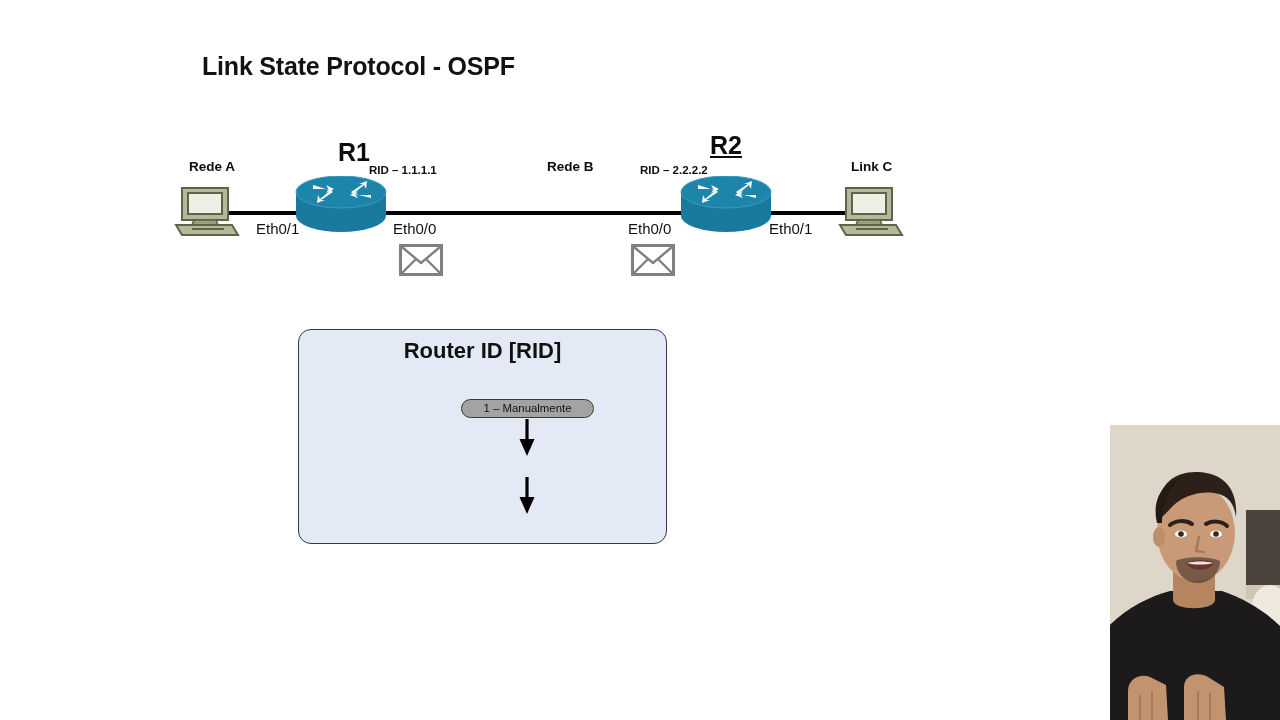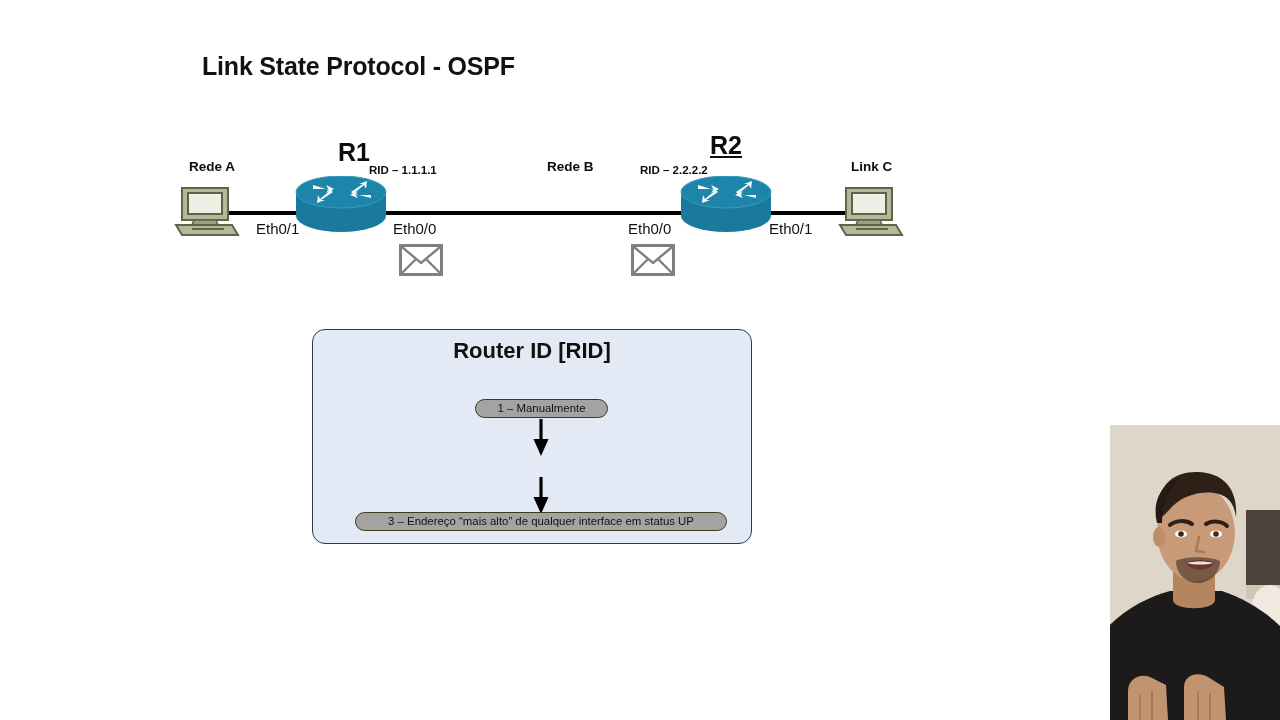--- a/index.html
+++ b/index.html
@@ -72,23 +72,23 @@
   
   .pc-icon { position: absolute; }
   
   .router-icon { position: absolute; }
   
   .envelope-icon { position: absolute; }
 
   
   #rid-panel {
     position: absolute;
-    left: 312px;
+    left: 298px;
     top: 329px;
-    width: 440px;
+    width: 369px;
     height: 215px;
     background: #e3eaf5;
     border: 1.6px solid #2b3a52;
     border-radius: 13px;
     box-sizing: border-box;
     padding-left: 32px;
   }
   #rid-panel-title {
     position: absolute;
     left: 0;
@@ -239,21 +239,20 @@
   </div>
 
 
   <div class="flow-arrow" style="left:219px; top:147px; height:38px;">
     <svg width="18" height="38" viewBox="0 0 18 38">
       <path d="M9 0 L9 22" stroke="#000000" stroke-width="3.2"></path>
       <path d="M1.5 20 L16.5 20 L9 37 Z" fill="#000000"></path>
     </svg>
   </div>
 
-  <div class="pill" style="left:42px; top:182px; width:372px;">3 – Endereço “mais alto” de qualquer interface em status UP</div>
 
 </div>
 
 <div id="webcam" style="position:absolute; left:1110px; top:425px; width:170px; height:295px; overflow:hidden;">
   <svg width="170" height="295" viewBox="0 0 170 295">
 
     <rect x="0" y="0" width="170" height="295" fill="#ded6c8"></rect>
 
     <rect x="136" y="85" width="34" height="75" fill="#4b433c"></rect>
     <rect x="136" y="160" width="34" height="14" fill="#cfc6b6"></rect>

